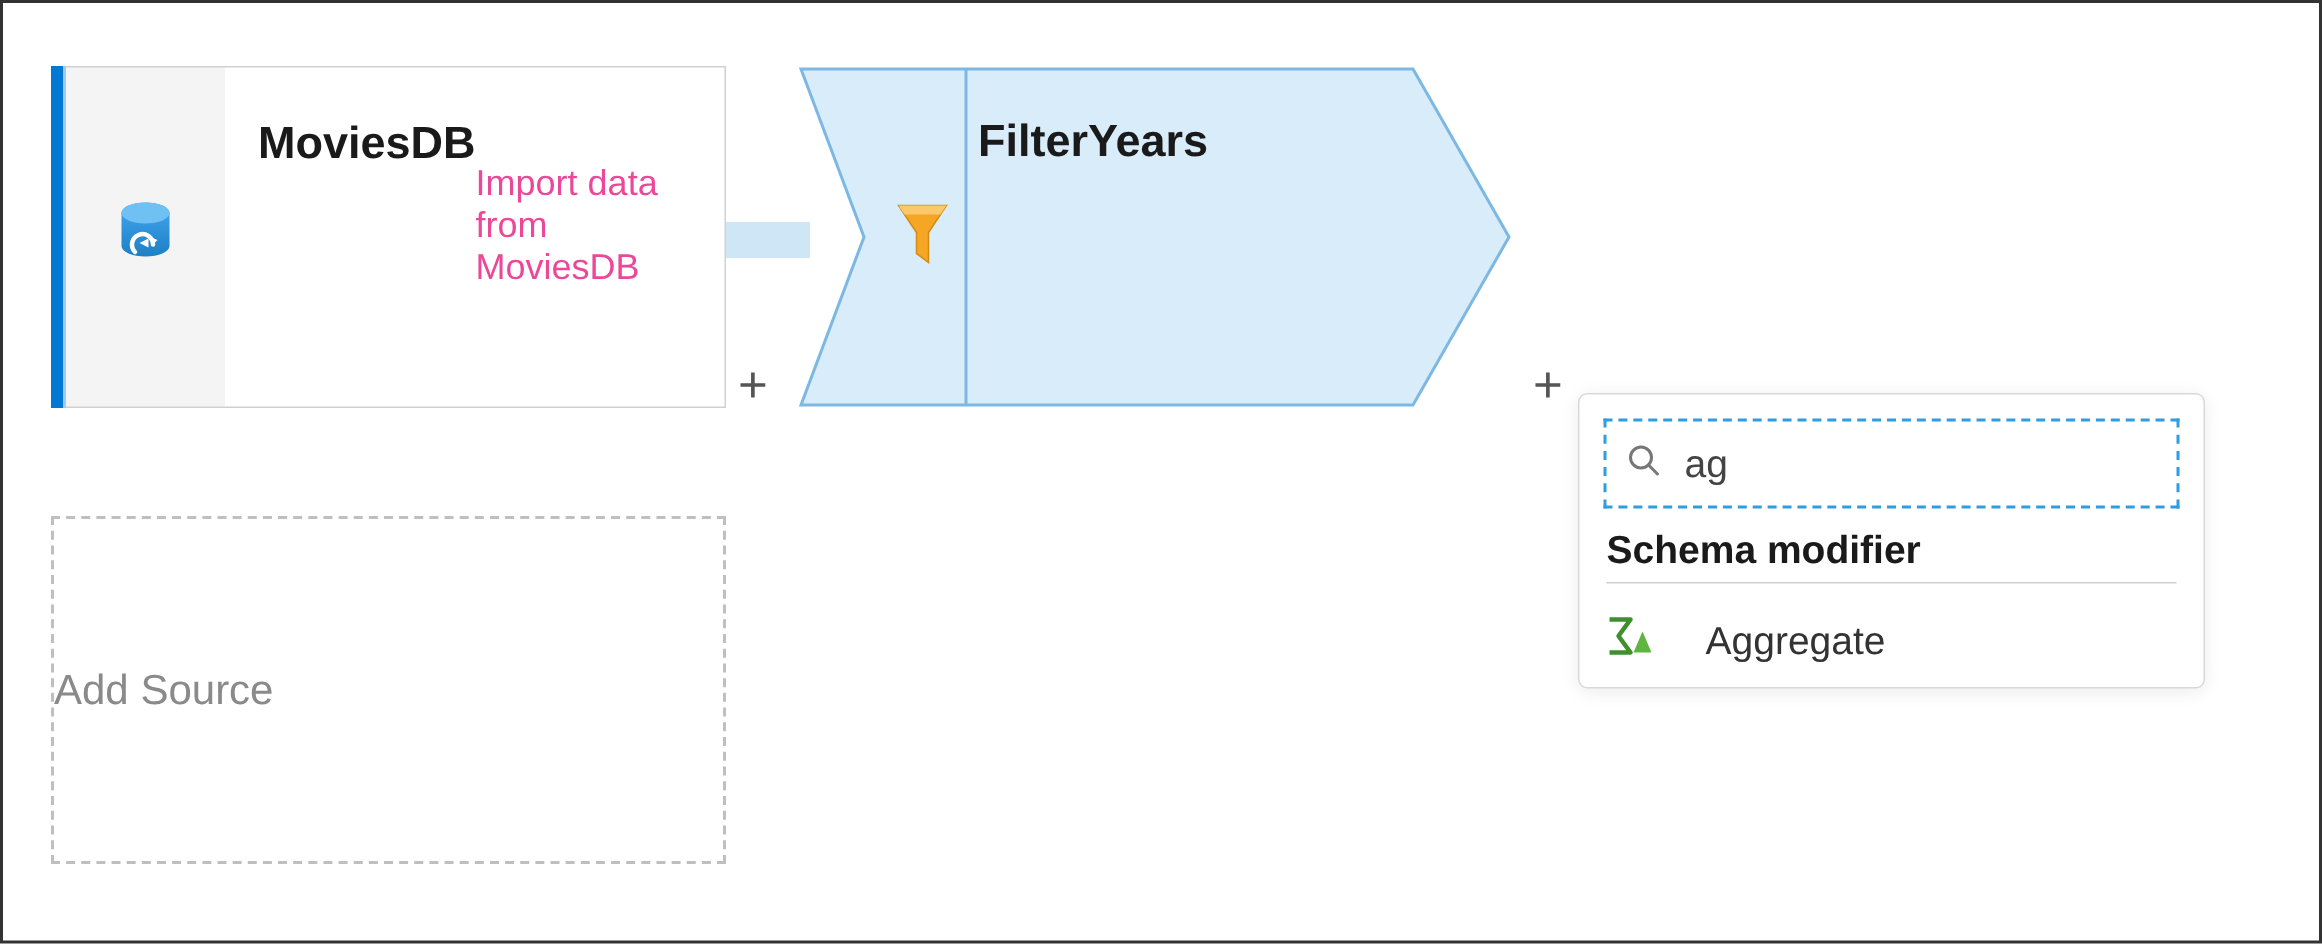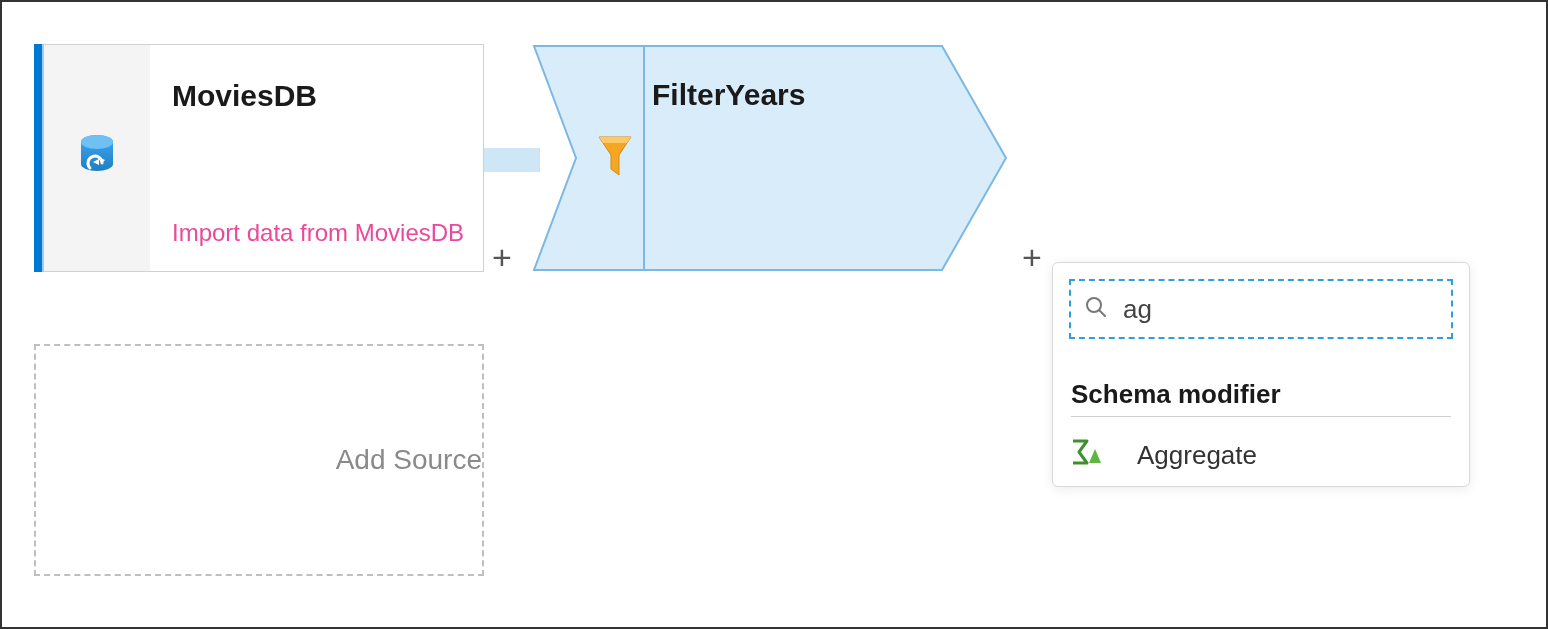--- a/index.html
+++ b/index.html
@@ -42,21 +42,21 @@
     border-bottom: 1px solid #d0d0d0;
   }
   .source-body {
     flex: 1;
     background: #fff;
     border-top: 1px solid #d0d0d0;
     border-bottom: 1px solid #d0d0d0;
     border-right: 1px solid #d0d0d0;
     padding: 34px 18px 24px 22px;
     display: flex;
-    flex-direction: column;
+    flex-direction: row;
     justify-content: space-between;
   }
   .source-title { font-size: 30px; font-weight: 700; color: #1a1a1a; }
   .source-sub   { font-size: 24px; color: #ec4899; margin-top: 30px; }
 
   
   .plus {
     position: absolute;
     font-size: 34px;
     color: #555;
@@ -109,21 +109,21 @@
   
   .add-source {
     position: absolute;
     left: 32px;
     top: 342px;
     width: 450px;
     height: 232px;
     border: 2px dashed #bfbfbf;
     display: flex;
     align-items: center;
-    justify-content: flex-end;
+    justify-content: flex-start;
     color: #8a8a8a;
     font-size: 28px;
     cursor: pointer;
   }
 
   
   .popup {
     position: absolute;
     left: 1050px;
     top: 260px;
@@ -147,21 +147,21 @@
     outline: none;
     font-size: 26px;
     color: #444;
     flex: 1;
     background: transparent;
   }
   .popup-section {
     font-size: 26px;
     font-weight: 700;
     color: #1a1a1a;
-    margin: 40px 2px 6px 2px;
+    margin: 12px 2px 6px 2px;
   }
   .popup-divider {
     height: 1px;
     background: #cfcfcf;
     margin: 6px 2px 14px 2px;
   }
   .popup-item {
     display: flex;
     align-items: center;
     gap: 36px;

